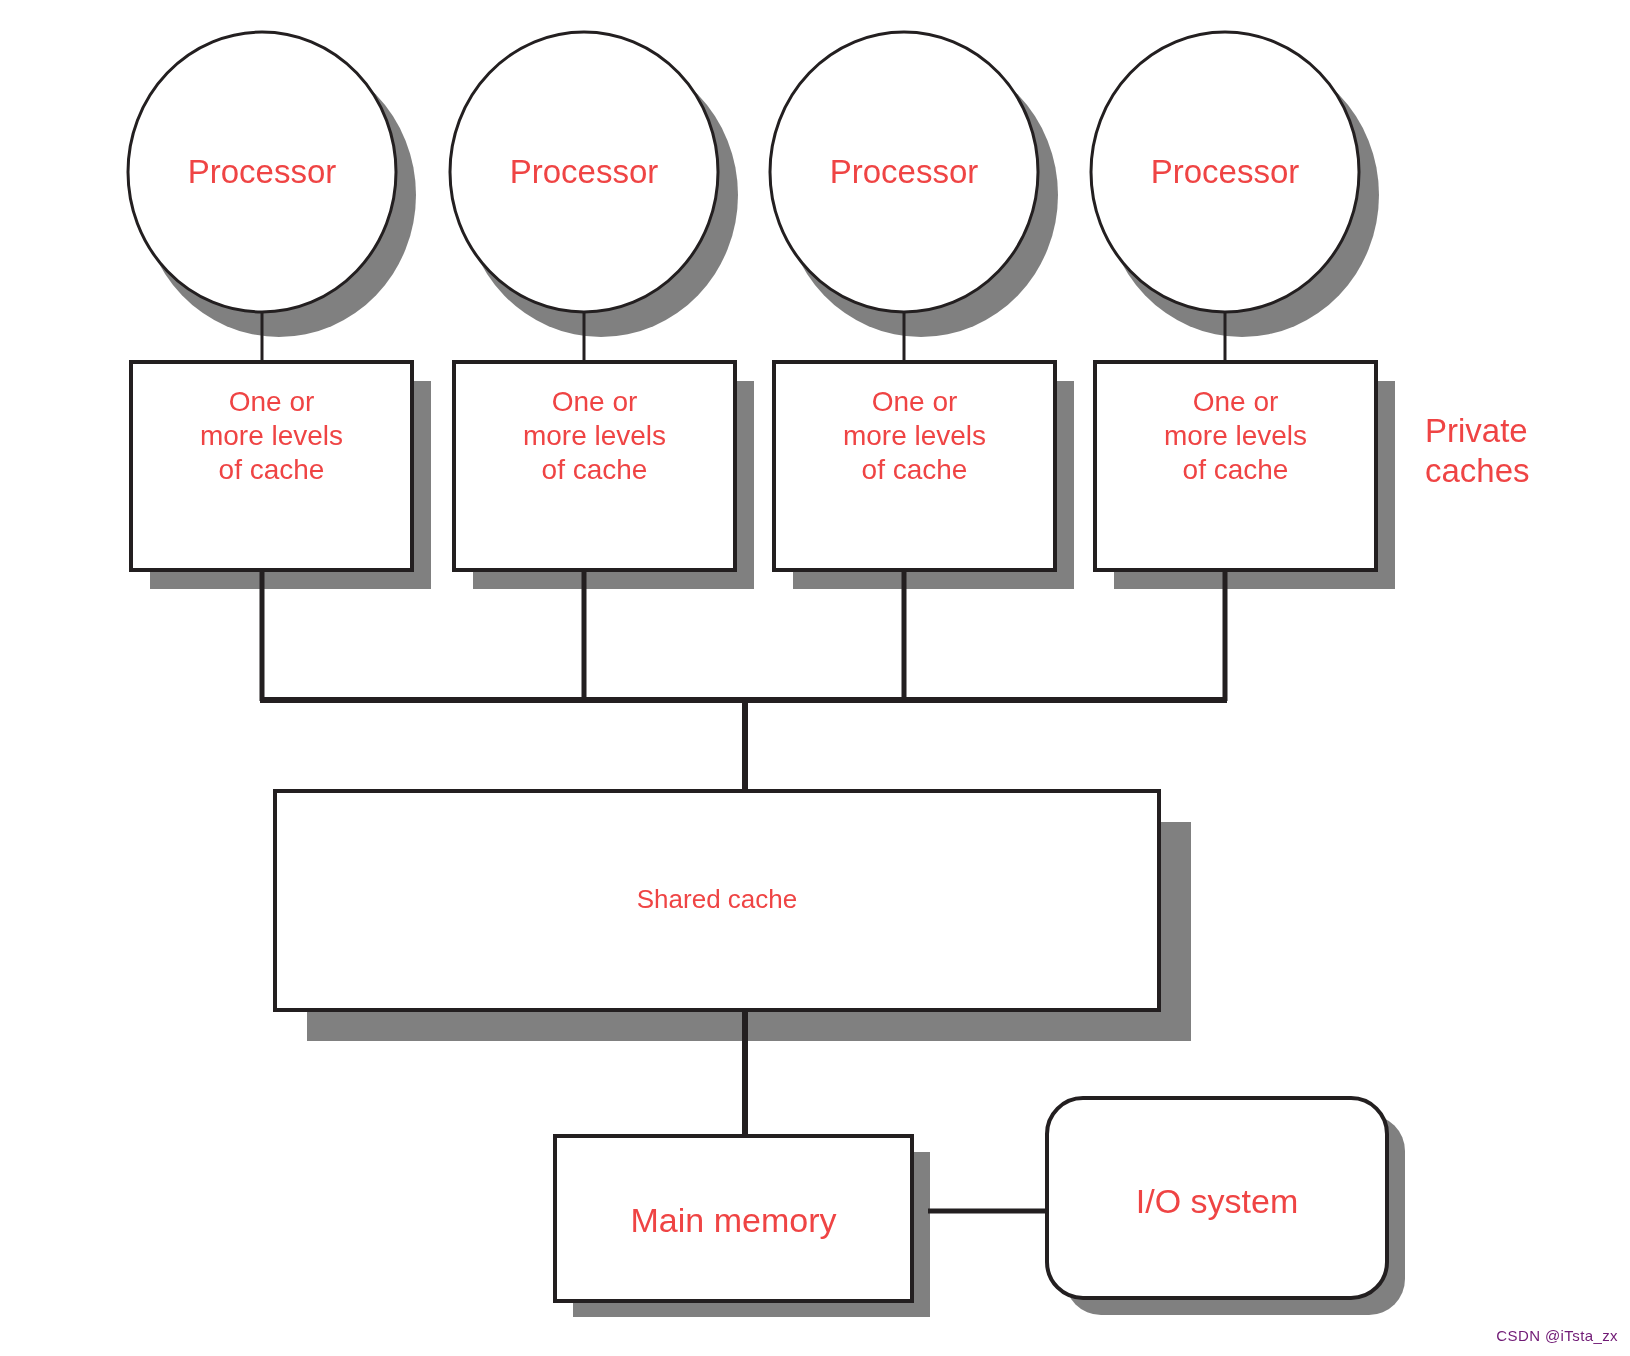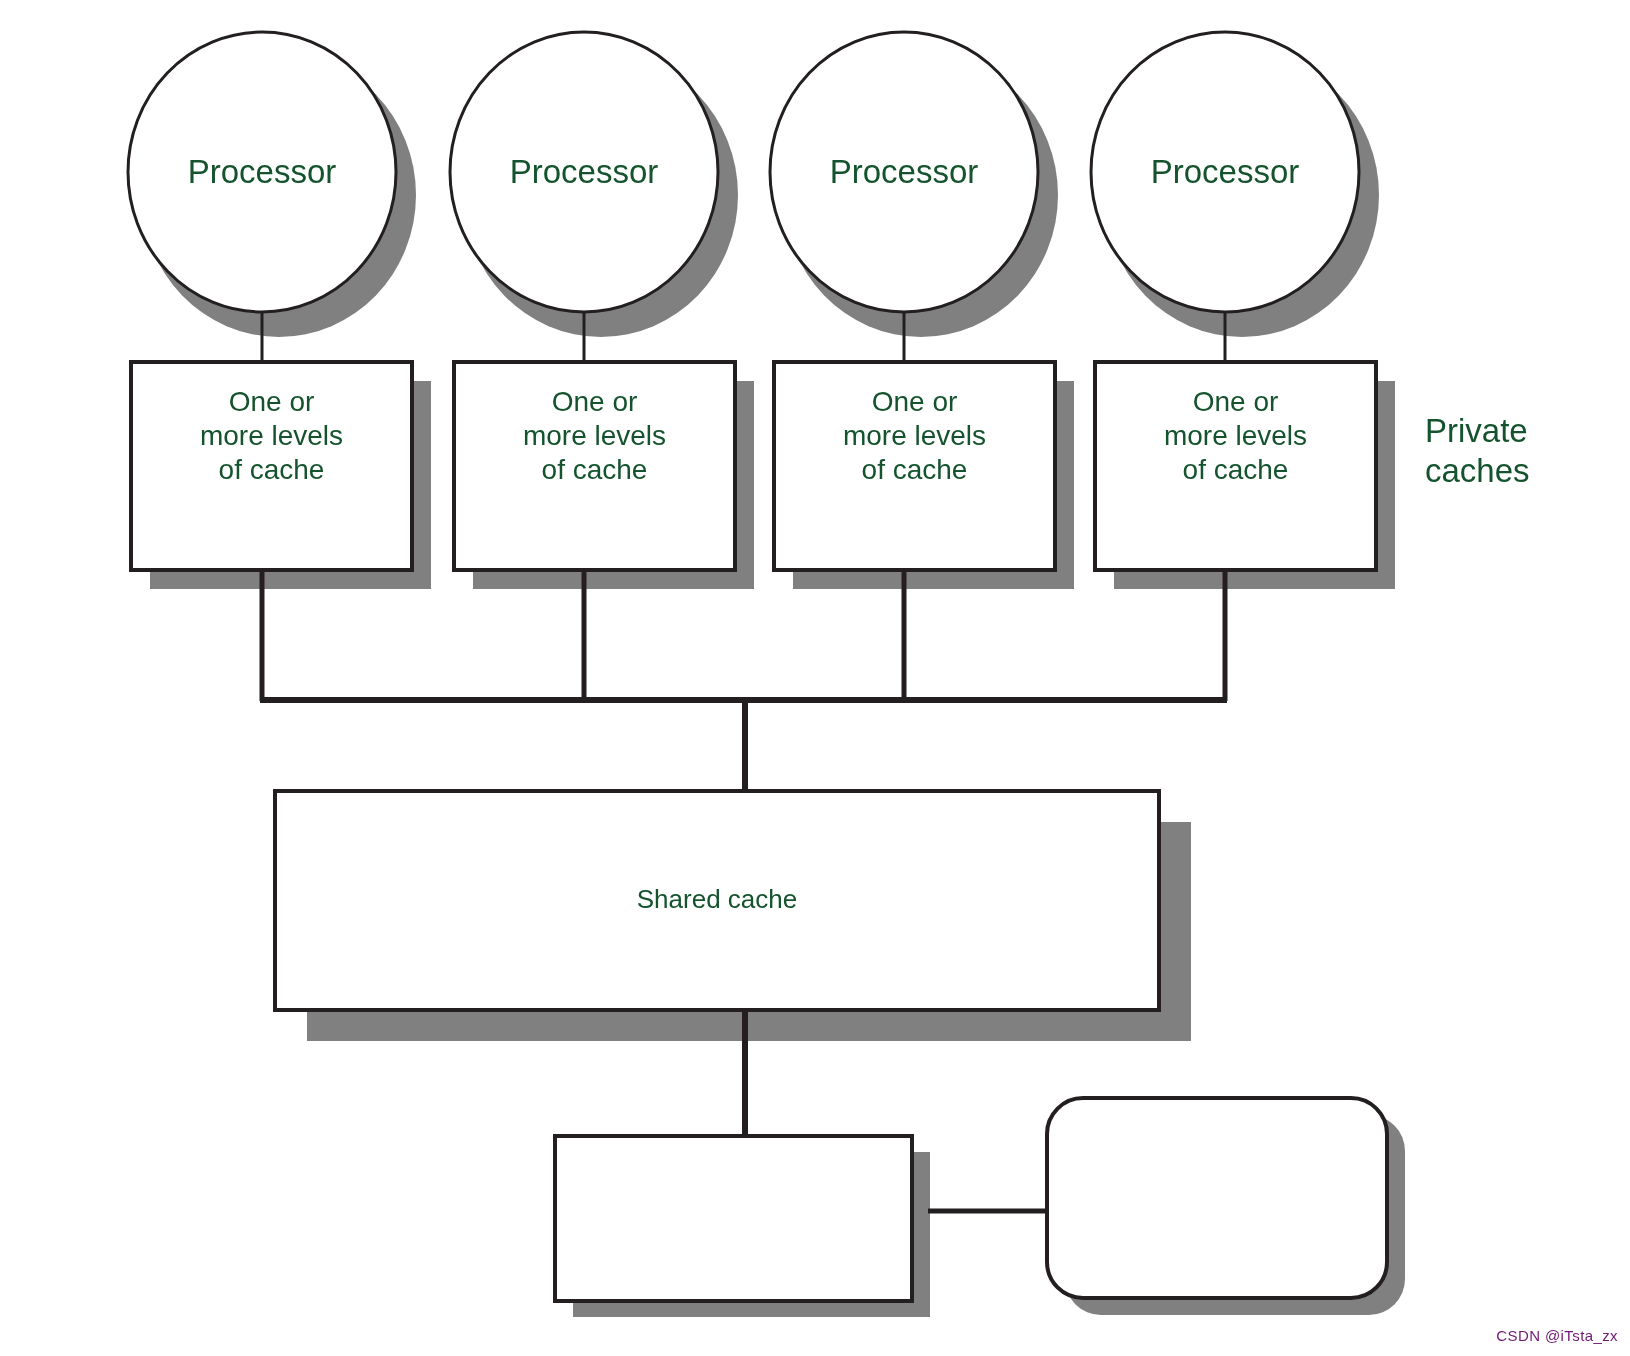--- a/index.html
+++ b/index.html
@@ -20,21 +20,21 @@
   #diagram-svg {
     position: absolute;
     left: 0;
     top: 0;
     width: 1630px;
     height: 1356px;
   }
   .node-label {
     position: absolute;
     text-align: center;
-    color: #14532d;
+    color: #ef4444;
     font-family: "Liberation Sans", sans-serif;
     line-height: 1.22;
     pointer-events: none;
     white-space: pre-line;
   }
   .proc-label {
     font-size: 33px;
   }
   .cache-label {
     font-size: 28px;
@@ -146,17 +146,19 @@
 of cache</div>
   <div class="node-label cache-label" style="left:1095px; top:385px; width:281px;">One or
 more levels
 of cache</div>
 
   <div class="node-label side-label" style="left:1400px; top:411px; width:220px;">Private
 caches</div>
 
   <div class="node-label shared-label" style="left:275px; top:884px; width:884px;">Shared cache</div>
 
+  <div class="node-label mem-label" style="left:555px; top:1200px; width:357px;">Main memory</div>
 
+  <div class="node-label io-label" style="left:1047px; top:1181px; width:340px;">I/O system</div>
 
   <div class="watermark">CSDN @iTsta_zx</div>
 
 </div>
 
 </body></html>

